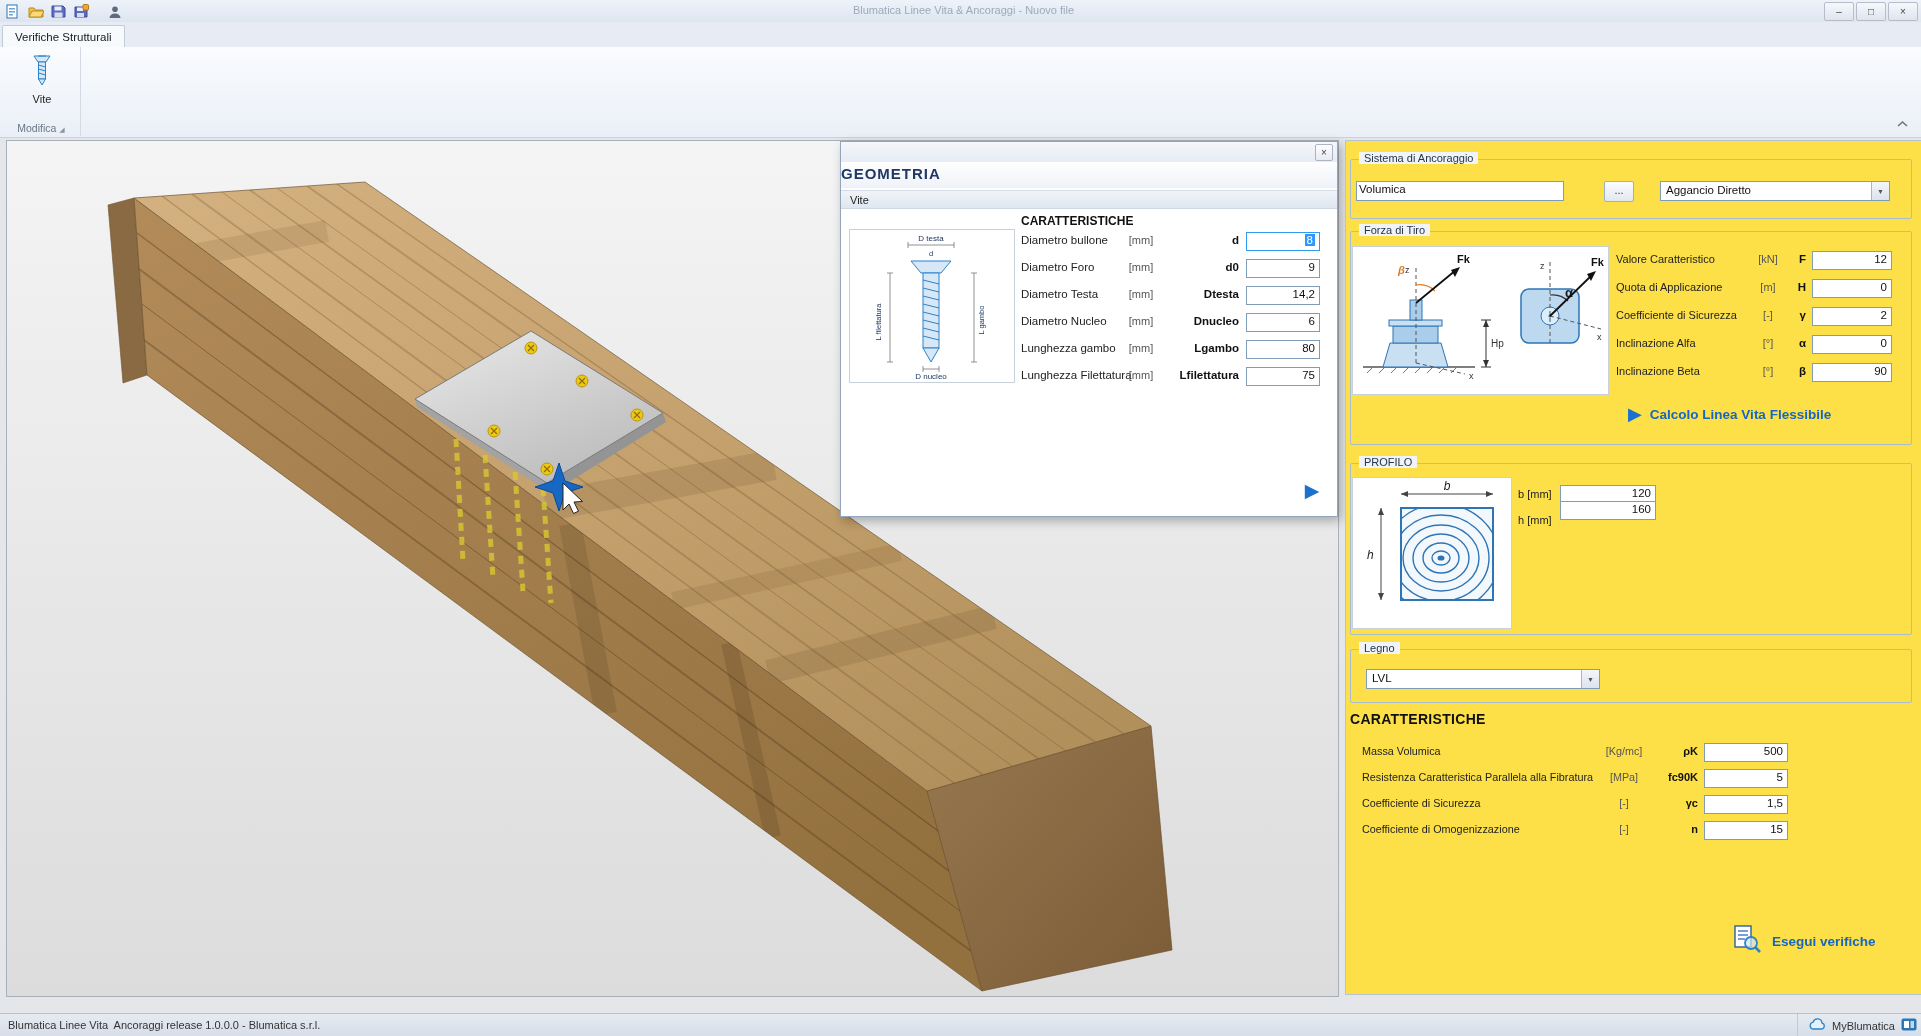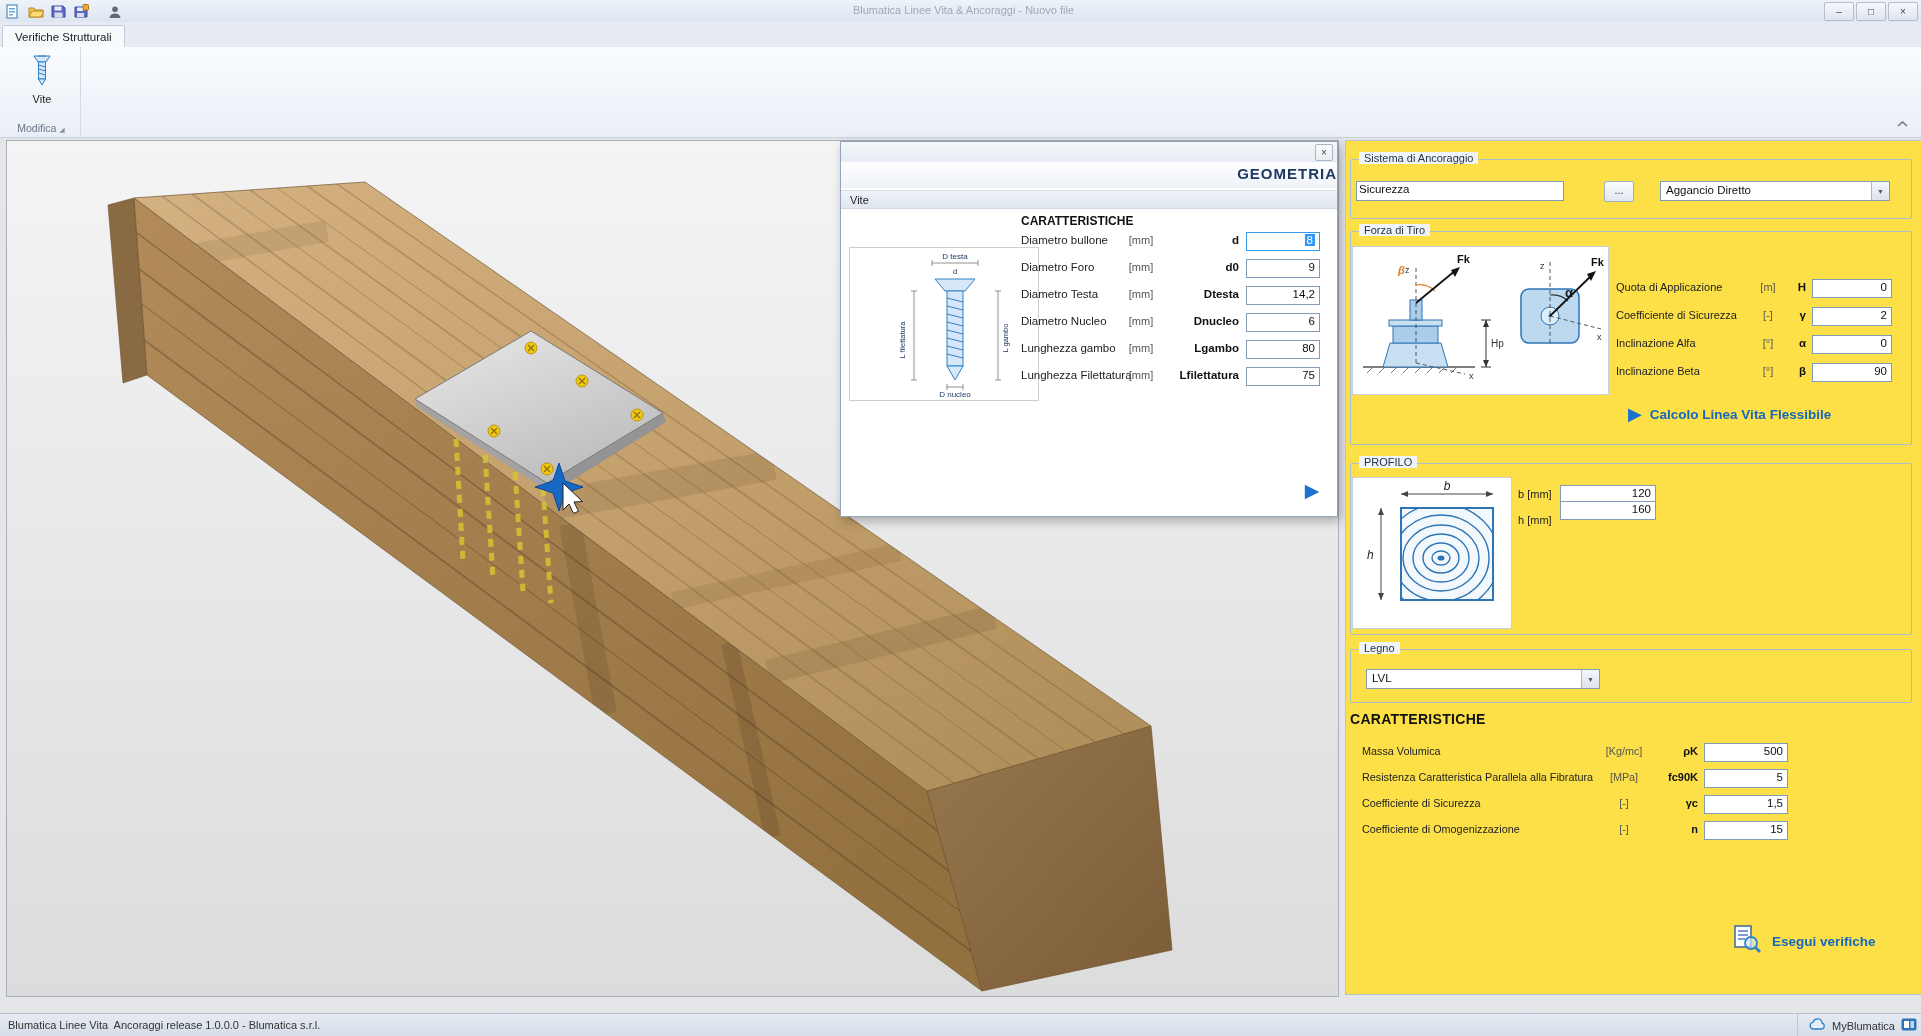--- a/index.html
+++ b/index.html
@@ -36,27 +36,27 @@
   
   #viewport{position:absolute;left:6px;top:140px;width:1331px;height:855px;
     background:linear-gradient(#f4f4f4,#dcdcdc);border:1px solid #a8b0bc;}
 
   
   #geo{position:absolute;left:840px;top:141px;width:496px;height:374px;background:#fff;
     border:1px solid #93a5bd;box-shadow:3px 4px 10px rgba(0,0,0,.28);}
   #geo-strip{position:absolute;left:0;top:0;width:100%;height:20px;background:linear-gradient(#f4f7fb,#e6ecf4);}
   #geo-close{position:absolute;right:4px;top:2px;width:16px;height:15px;border:1px solid #aab4c2;border-radius:2px;
     background:linear-gradient(#fdfdfe,#e7ebf1);font-size:10px;color:#444;display:flex;align-items:center;justify-content:center;}
-  #geo-title{position:absolute;left:0;top:20px;width:100%;height:26px;text-align:right;
+  #geo-title{position:absolute;left:0;top:20px;width:100%;height:26px;text-align:left;
     font-size:15px;font-weight:bold;color:#1f3864;letter-spacing:1px;line-height:24px;
     background:linear-gradient(#ffffff,#eef2f8);}
   #geo-vitebar{position:absolute;left:0;top:48px;width:100%;height:19px;
     background:linear-gradient(#f0f4f9,#dfe6ef);border-top:1px solid #d4dce6;border-bottom:1px solid #cfd8e3;
     font-size:11px;color:#222;line-height:18px;padding-left:9px;box-sizing:border-box;}
-  #geo-diagram{position:absolute;left:8px;top:105px;width:164px;height:152px;border:1px solid #c8d0da;background:#fff;padding-left:24px;}
+  #geo-diagram{position:absolute;left:8px;top:87px;width:164px;height:152px;border:1px solid #c8d0da;background:#fff;}
   #geo-carr{position:absolute;left:180px;top:72px;font-size:12px;font-weight:bold;color:#111;}
   .grow{position:absolute;left:0;width:496px;height:19px;}
   .gl{position:absolute;left:180px;top:2px;font-size:11.5px;color:#222;white-space:nowrap;}
   .gu{position:absolute;left:283px;top:2px;width:34px;text-align:center;font-size:11px;color:#555;}
   .gs{position:absolute;left:300px;top:2px;width:98px;text-align:right;font-size:11.5px;font-weight:bold;color:#111;}
   .gv{position:absolute;left:405px;top:0;width:74px;}
   .vbox{height:15px;border:1px solid #7f9db9;background:#fff;font-size:11.5px;color:#111;
     text-align:right;padding:1px 4px 1px 2px;}
   .vbox.focused{border:1px solid #2e9af0;}
   .selval{background:#3297fd;color:#fff;padding:0 2px;}
@@ -372,21 +372,21 @@
     </div>
 
     <div id="geo-play">▶</div>
   </div>
 
   <div id="rpanel">
 
     <div class="group" style="left:4px;top:18px;width:560px;height:58px;">
       <span class="glabel">Sistema di Ancoraggio</span>
     </div>
-    <div class="vbox" style="position:absolute;left:10px;top:40px;width:200px;height:16px;text-align:left;">Sicurezza</div>
+    <div class="vbox" style="position:absolute;left:10px;top:40px;width:200px;height:16px;text-align:left;">Volumica</div>
     <div style="position:absolute;left:258px;top:40px;width:28px;height:19px;border:1px solid #9fb0c2;border-radius:2px;background:linear-gradient(#fbfcfd,#e2e8f0);font-size:11px;color:#333;text-align:center;line-height:17px;">...</div>
     <div class="dropdown" style="position:absolute;left:314px;top:40px;width:230px;">
       <span class="dd-value">Aggancio Diretto</span>
       <span class="dd-btn">▼</span>
     </div>
 
     <div class="group" style="left:4px;top:90px;width:560px;height:212px;">
       <span class="glabel">Forza di Tiro</span>
     </div>
     <div class="diagbox" style="left:6px;top:105px;width:255px;height:147px;">
@@ -429,20 +429,28 @@
         <line x1="197" y1="69" x2="248" y2="82" stroke="#555" stroke-dasharray="4 3"></line>
         <text x="244" y="93" font-size="9" fill="#333">x</text>
         <path d="M197 48 A 22 22 0 0 1 215 54" fill="none" stroke="#333" stroke-width="1.2"></path>
         <text x="212" y="50" font-size="13" font-weight="bold" fill="#1a1a1a">α</text>
         <line x1="197" y1="69" x2="239" y2="28" stroke="#111" stroke-width="1.8"></line>
         <polygon points="243,24 234,27 238,34" fill="#111"></polygon>
         <text x="238" y="19" font-size="11" font-weight="bold" fill="#111">Fk</text>
       </svg>
     </div>
 
+    <div class="frow" style="top:110px;">
+      <span class="fl">Valore Caratteristico</span>
+      <span class="fu">[kN]</span>
+      <span class="fs">F</span>
+      <div class="fv">
+          <div class="vbox">12</div>
+        </div>
+    </div>
     <div class="frow" style="top:138px;">
       <span class="fl">Quota di Applicazione</span>
       <span class="fu">[m]</span>
       <span class="fs">H</span>
       <div class="fv">
           <div class="vbox">0</div>
         </div>
     </div>
     <div class="frow" style="top:166px;">
       <span class="fl">Coefficiente di Sicurezza</span>

